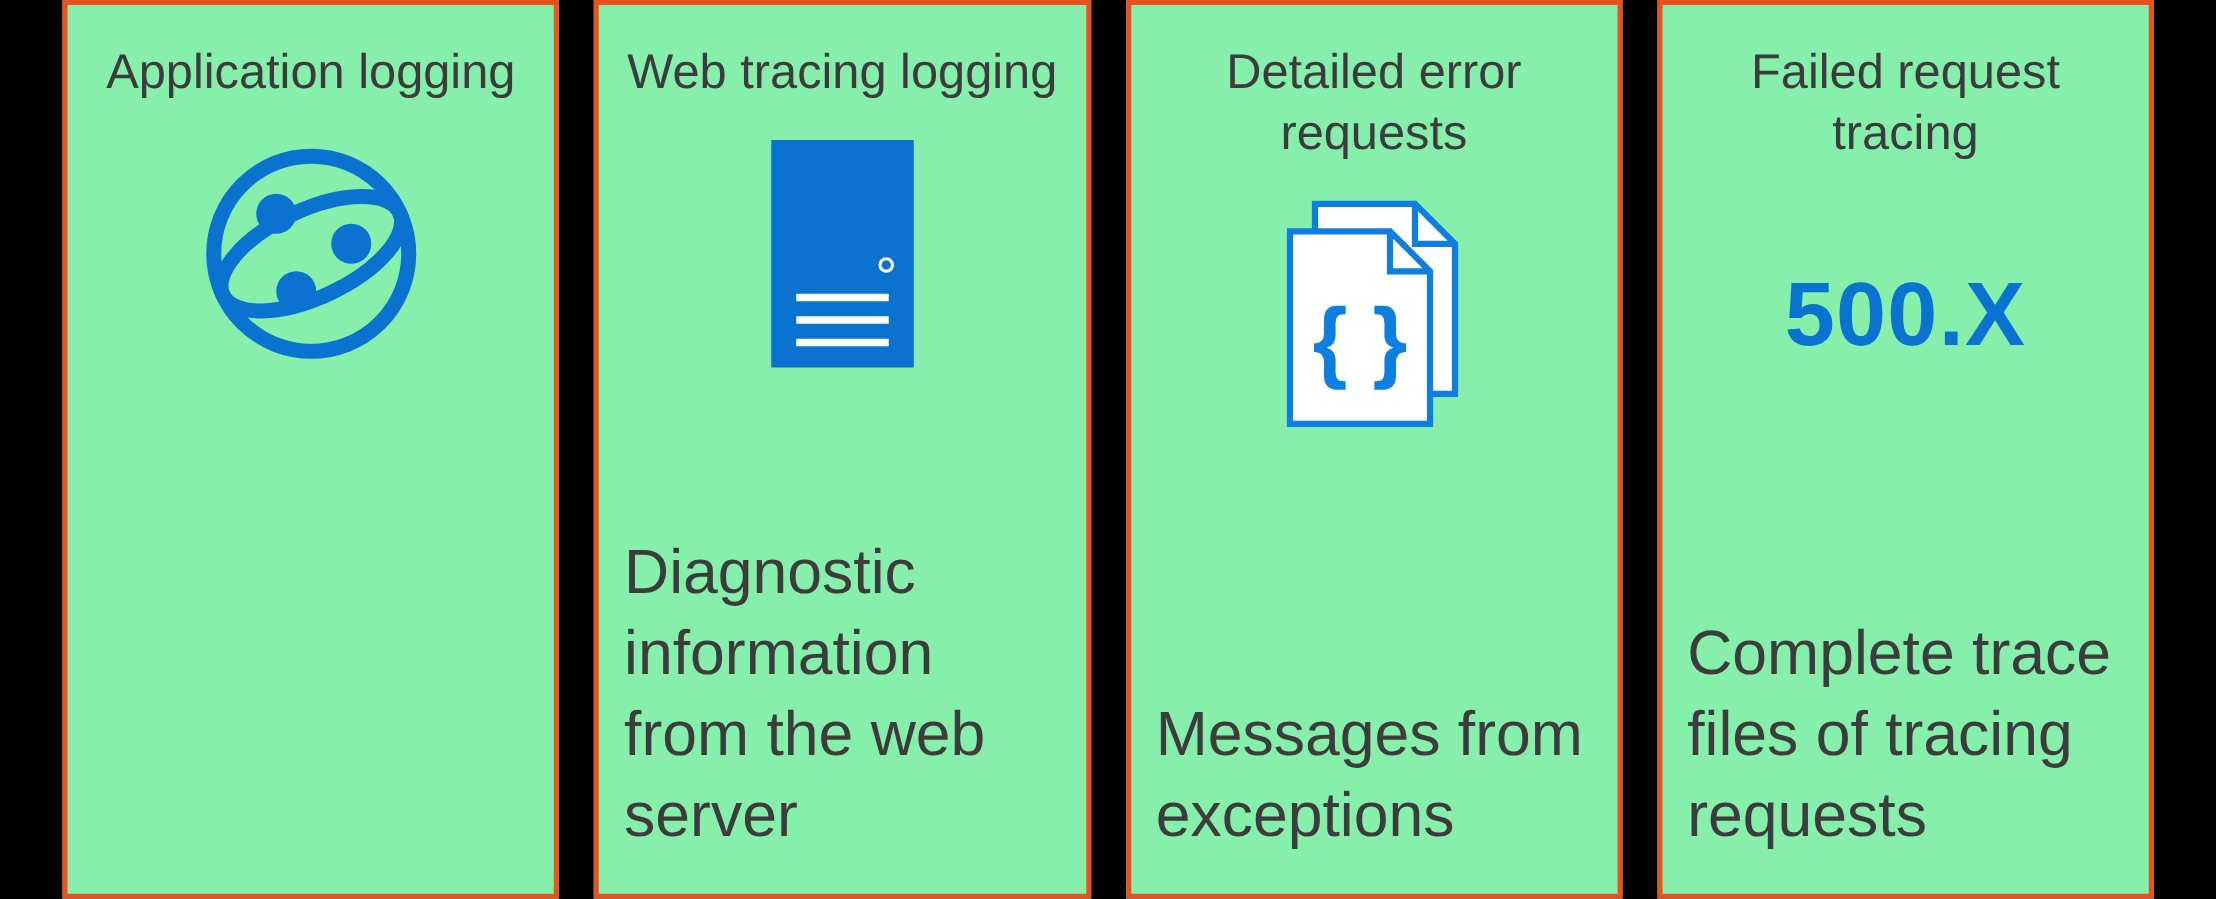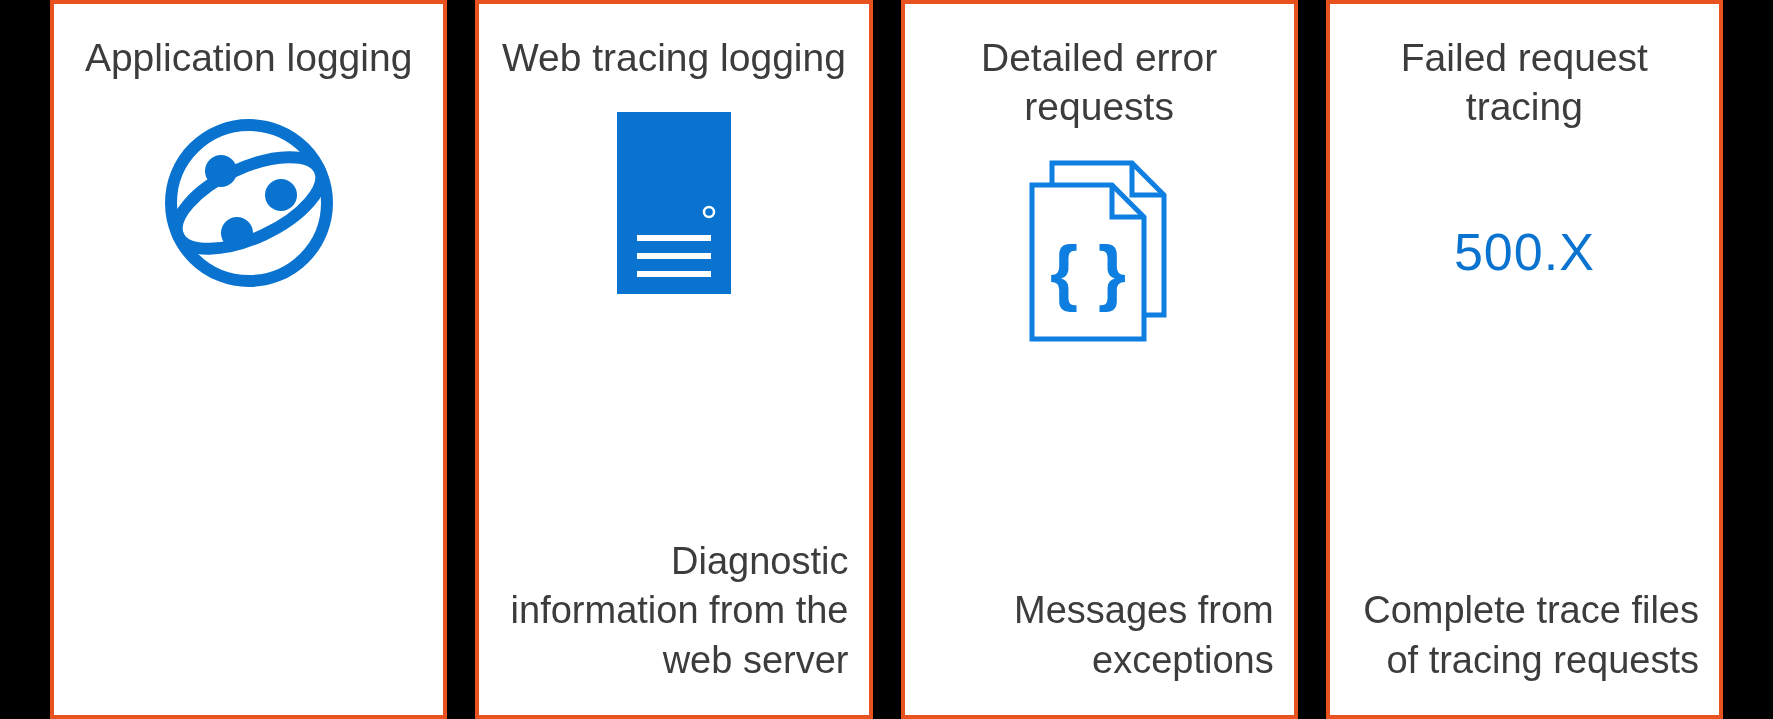--- a/index.html
+++ b/index.html
@@ -12,21 +12,21 @@
       background: #000;
       width: 1773px;
       height: 719px;
       display: flex;
       align-items: stretch;
       justify-content: center;
       gap: 28px;
       padding: 0 50px;
     }
     .card {
-      background: #ffffff;
+      background: #86efac;
       border: 4px solid #E8521F;
       flex: 1;
       display: flex;
       flex-direction: column;
       align-items: center;
       padding: 30px 20px 30px 20px;
     }
     .card-title {
       font-size: 39px;
       color: #3c3c3c;
@@ -35,31 +35,31 @@
       font-weight: 400;
       margin-bottom: 20px;
     }
     .card-icon {
       height: 200px;
       display: flex;
       align-items: center;
       justify-content: center;
     }
     .card-desc {
-      font-size: 38px;
+      font-size: 50px;
       color: #3c3c3c;
-      text-align: right;
+      text-align: left;
       line-height: 1.3;
       font-weight: 400;
       margin-top: auto;
       padding-top: 80px;
     }
     .error-code {
-      font-size: 52px;
-      font-weight: 400;
+      font-size: 72px;
+      font-weight: 700;
       color: #0973CF;
       letter-spacing: 1px;
     }
   </style>
 </head>
 <body>
 
 <div class="card">
   <div class="card-title">Application logging</div>
   <div class="card-icon">

